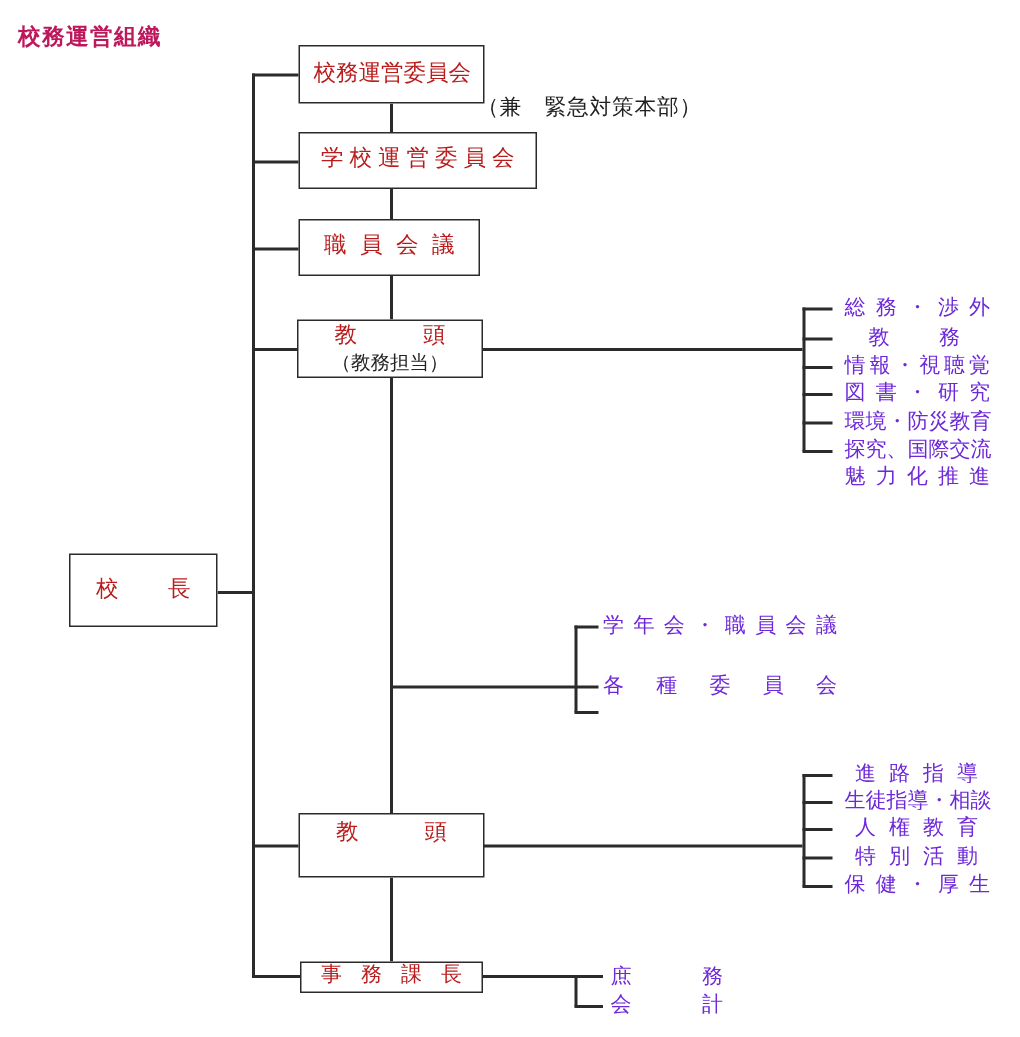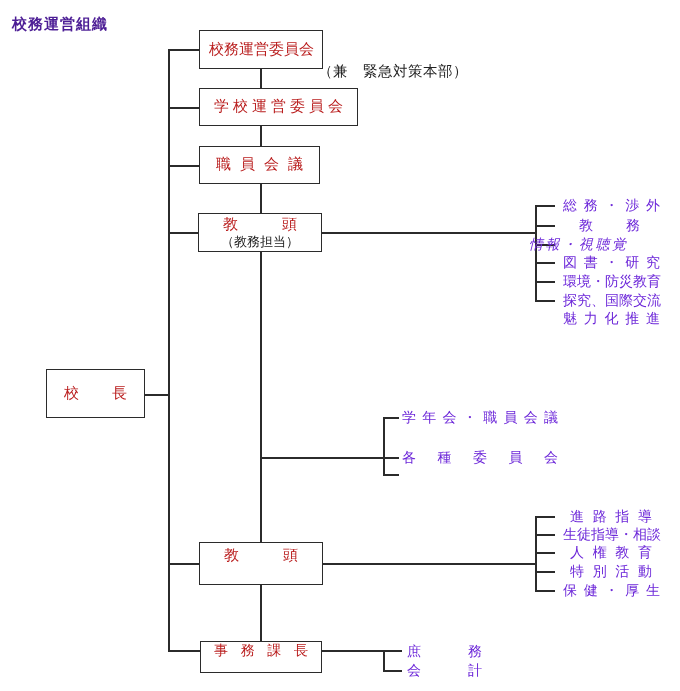--- a/index.html
+++ b/index.html
@@ -4,21 +4,21 @@
 <style>
   html,body{margin:0;padding:0;background:#ffffff;}
   .stage{
     position:relative;width:680px;height:691px;background:#ffffff;
     font-family:"Liberation Serif","DejaVu Serif",serif;color:#222222;
     overflow:hidden;
   }
   .page-title{
     position:absolute;left:12px;top:15px;
     font-family:"Liberation Sans","DejaVu Sans",sans-serif;
-    font-weight:bold;font-size:15px;letter-spacing:1px;color:#4c1d95;
+    font-weight:bold;font-size:15px;letter-spacing:1px;color:#be185d;
   }
   .box{
     position:absolute;border:1.5px solid #2b2b2b;background:#ffffff;
     box-sizing:border-box;
   }
   .lbl{
     display:block;font-size:15px;white-space:nowrap;
     text-align:justify;text-align-last:justify;color:#b91c1c;
   }
   .sub{
@@ -76,36 +76,36 @@
   </div>
 
   <div class="box" style="left:46px;top:369px;width:99px;height:49px;">
     <span class="lbl" style="padding:0 17px;line-height:46px;">校長</span>
   </div>
 
   <div class="box" style="left:199px;top:542px;width:124px;height:43px;">
     <span class="lbl" style="padding:3px 24px 0;line-height:18px;">教頭</span>
   </div>
 
-  <div class="box" style="left:200px;top:641px;width:122px;height:32px;">
+  <div class="box" style="left:200px;top:641px;width:122px;height:21px;">
     <span class="lbl" style="padding:0 13px;line-height:17px;font-size:14px;">事務課長</span>
   </div>
 
   <div class="hl" style="left:322px;top:232px;width:213px;"></div>
   <div class="vl" style="left:535px;top:205px;height:96px;"></div>
   <div class="hl" style="left:535px;top:205px;width:20px;"></div>
   <div class="hl" style="left:535px;top:225px;width:20px;"></div>
   <div class="hl" style="left:535px;top:244px;width:20px;"></div>
   <div class="hl" style="left:535px;top:262px;width:20px;"></div>
   <div class="hl" style="left:535px;top:281px;width:20px;"></div>
   <div class="hl" style="left:535px;top:300px;width:20px;"></div>
 
   <div class="item" style="left:563px;top:197px;width:97px;">総務・渉外</div>
   <div class="item" style="left:579px;top:217px;width:61px;">教　務</div>
-  <div class="item" style="left:529px;top:236px;width:97px;font-style:italic;">情報・視聴覚</div>
+  <div class="item" style="left:563px;top:236px;width:97px;">情報・視聴覚</div>
   <div class="item" style="left:563px;top:254px;width:97px;">図書・研究</div>
   <div class="item" style="left:563px;top:273px;width:97px;">環境・防災教育</div>
   <div class="item" style="left:563px;top:292px;width:97px;">探究、国際交流</div>
   <div class="item" style="left:563px;top:310px;width:97px;">魅力化推進</div>
 
   <div class="hl" style="left:260px;top:457px;width:139px;"></div>
   <div class="vl" style="left:383px;top:417px;height:58px;"></div>
   <div class="hl" style="left:383px;top:417px;width:16px;"></div>
   <div class="hl" style="left:383px;top:474px;width:16px;"></div>
 

